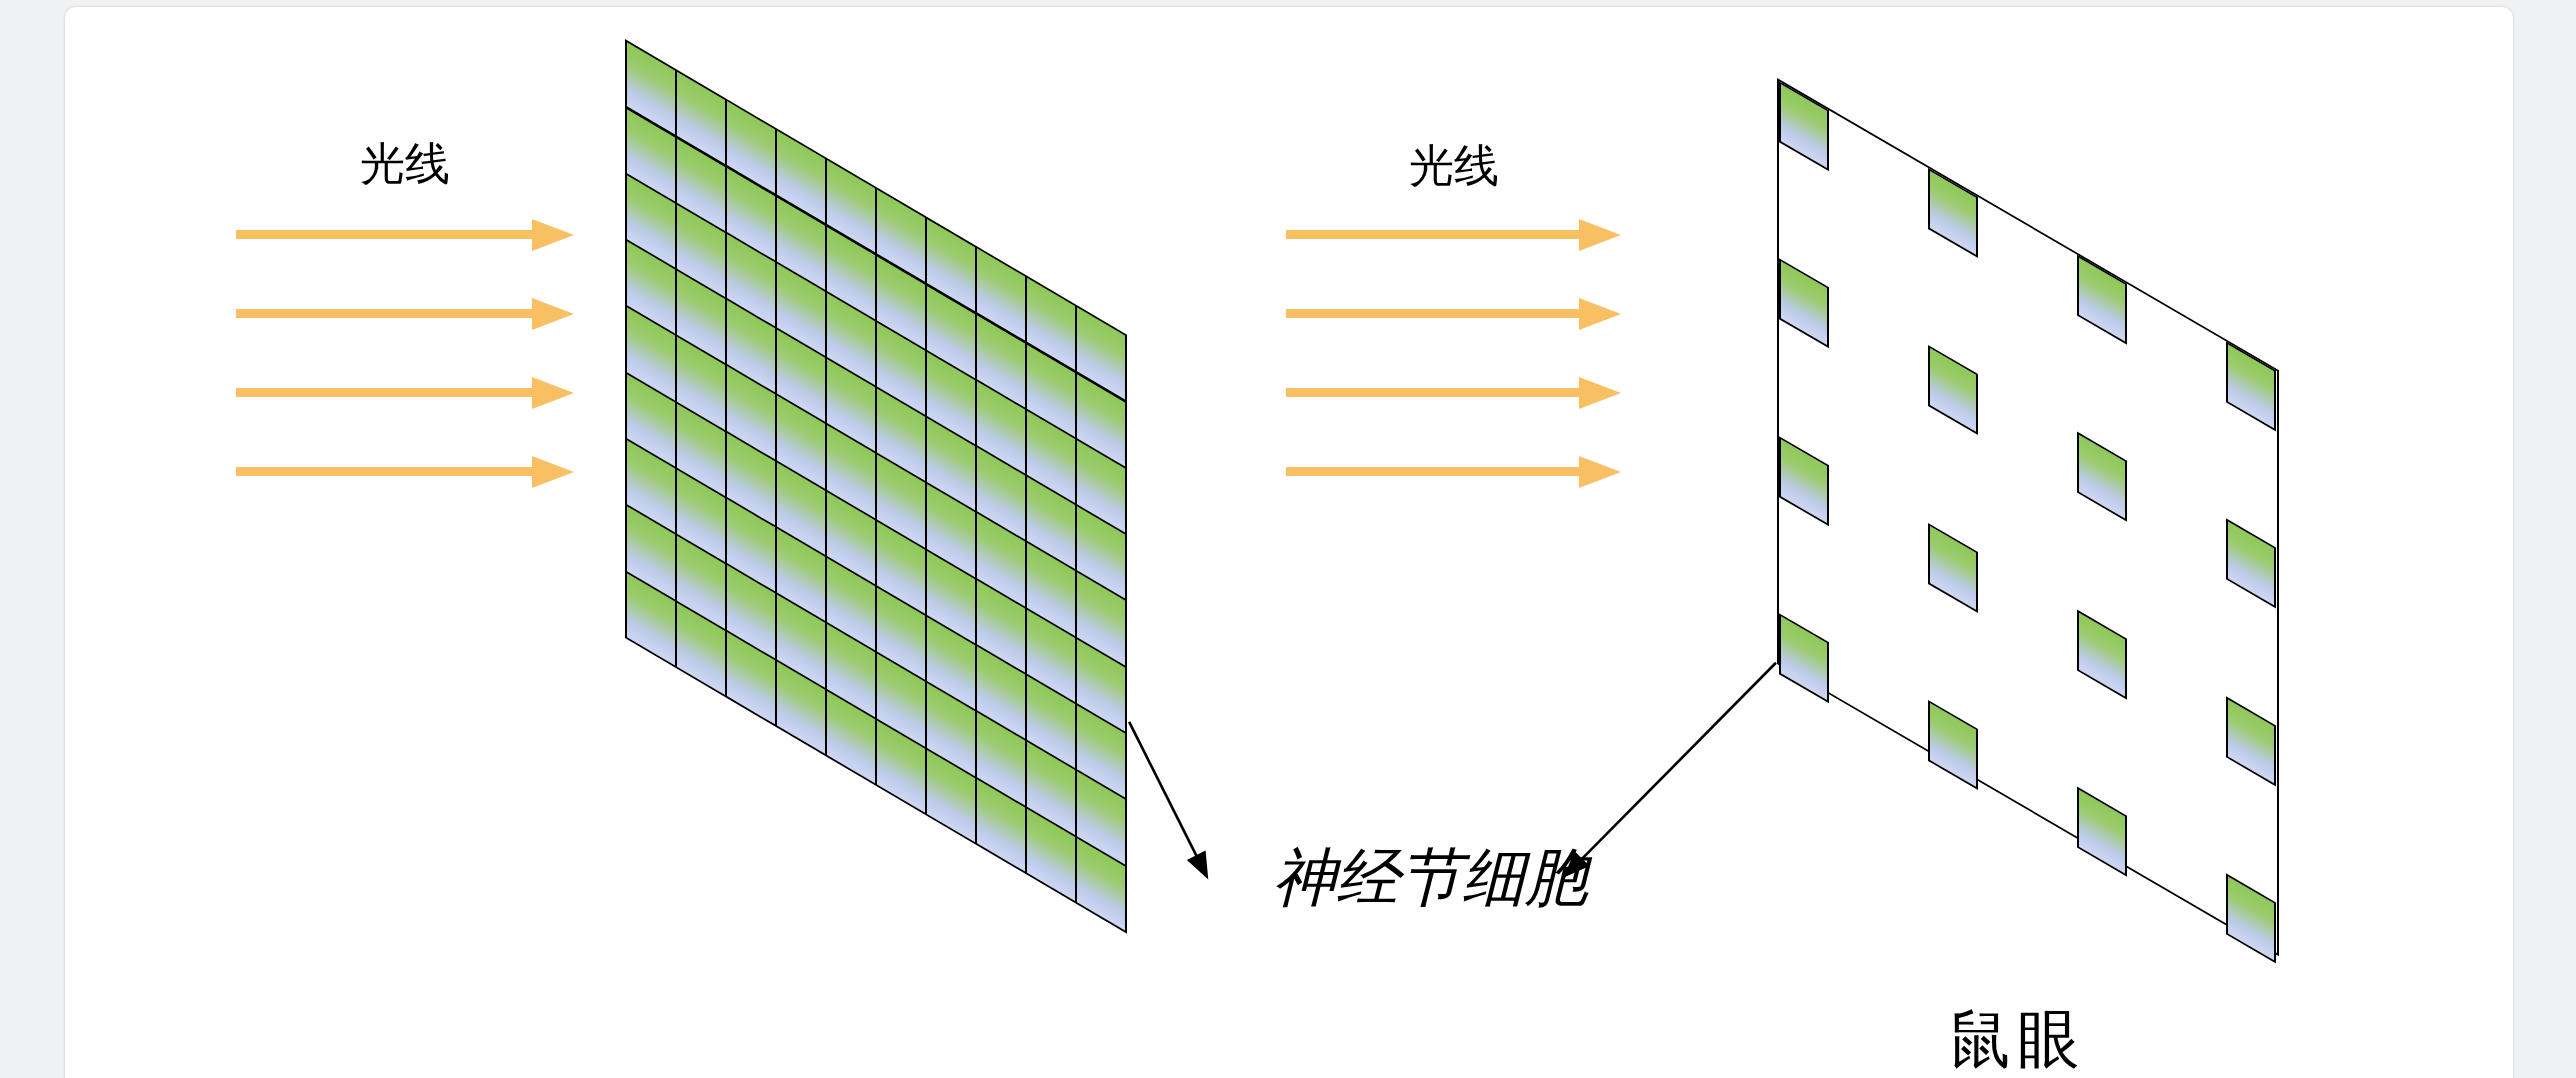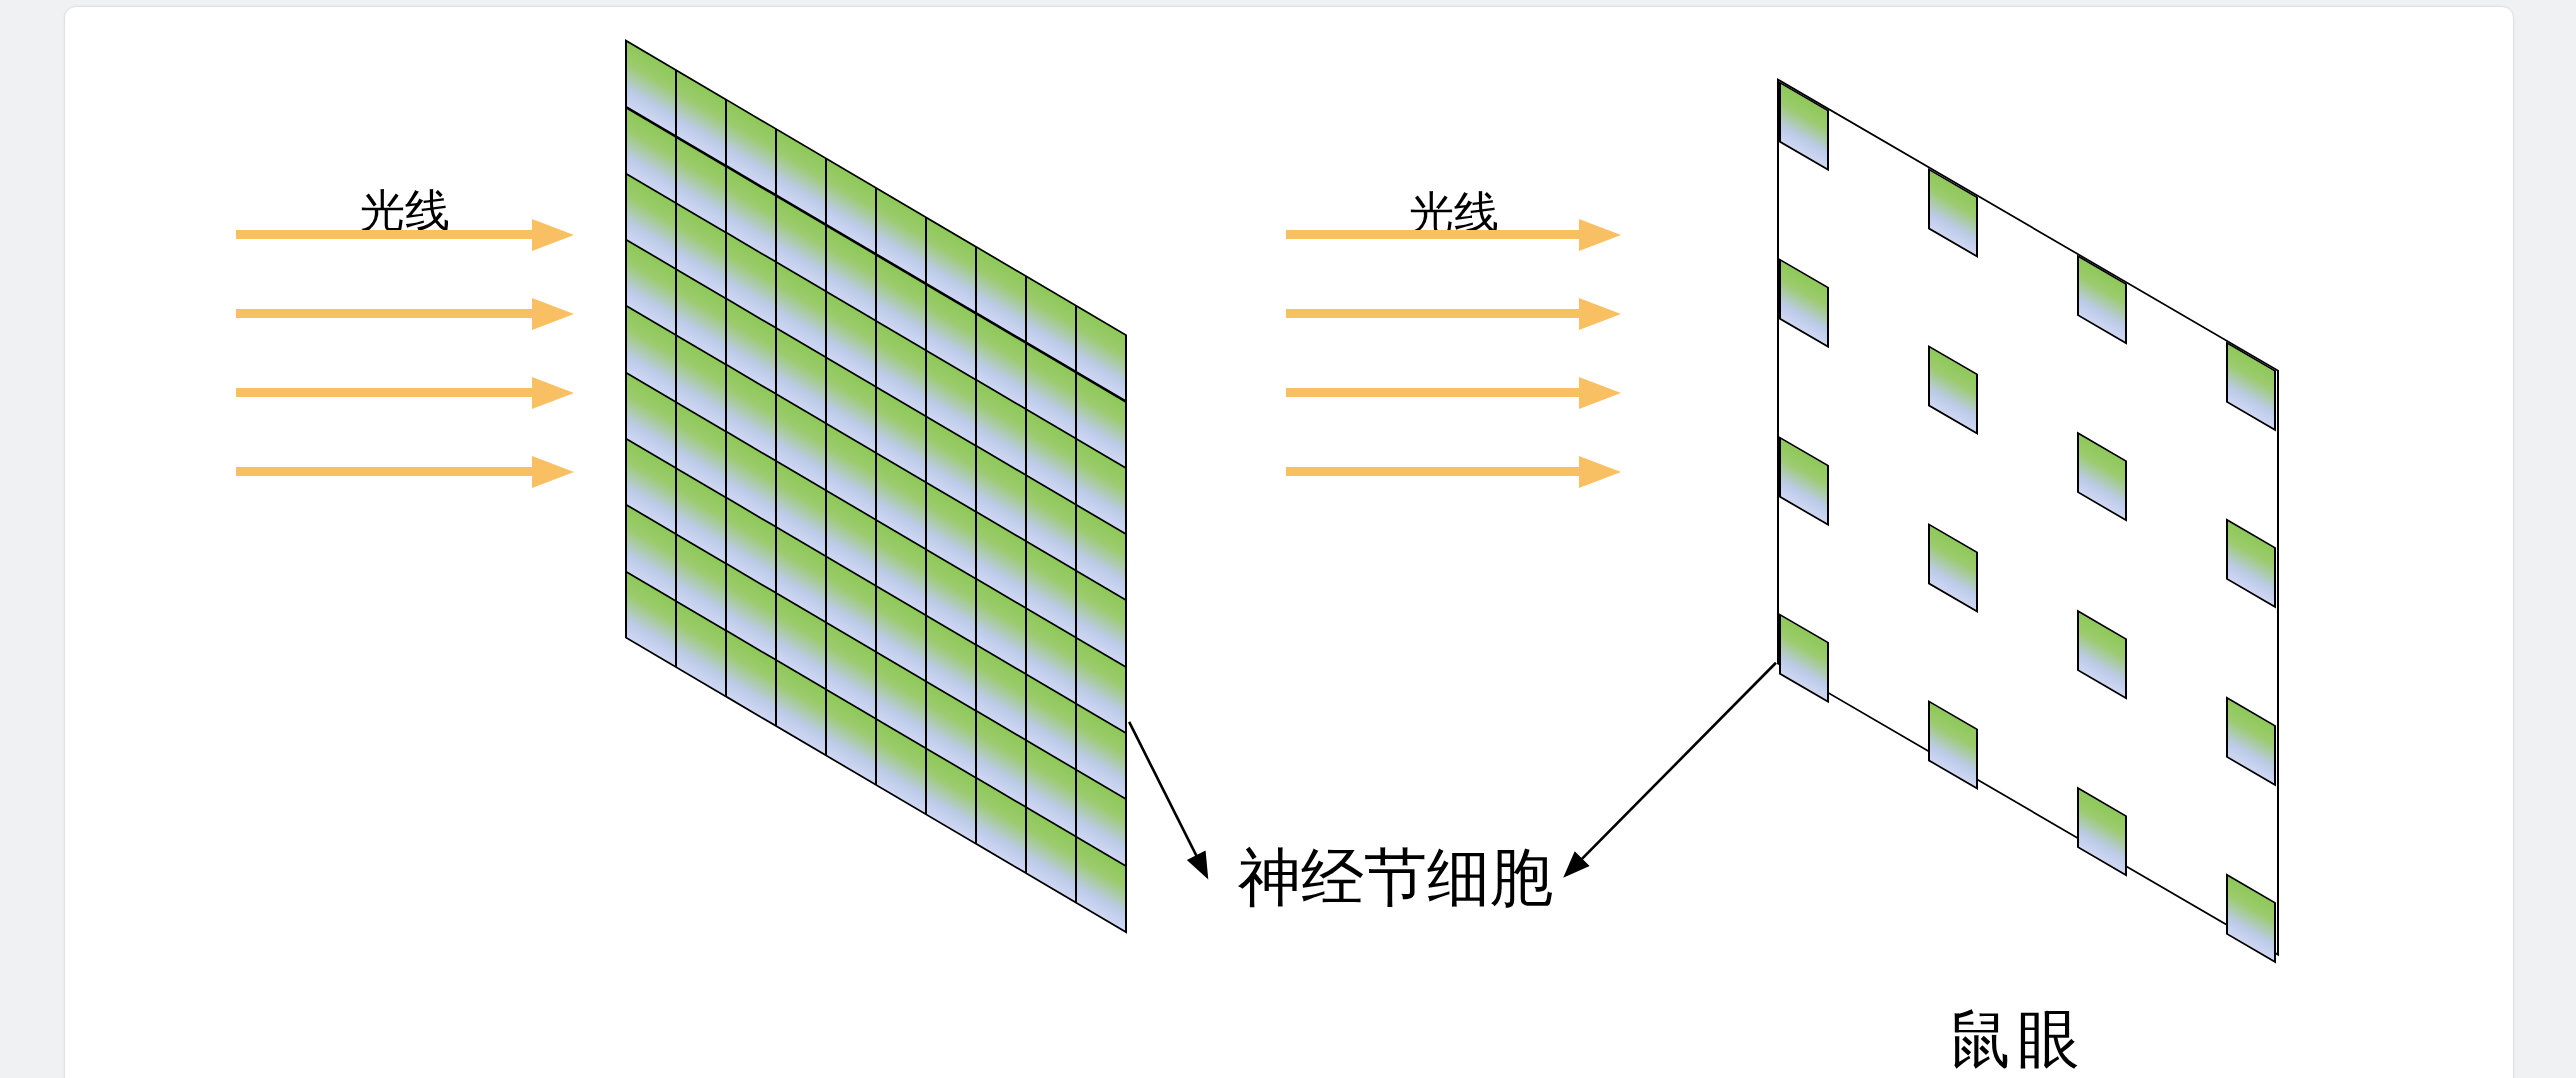--- a/index.html
+++ b/index.html
@@ -9,21 +9,21 @@
     font-family:"Liberation Serif","DejaVu Serif",serif;
   }
   .card{
     position:absolute;left:64px;top:6px;width:2448px;height:1077px;
     background:var(--card-bg,#ffffff);
     border:0.7px solid var(--card-border,#e0e1e5);
     border-radius:12px 12px 0 0;
     box-shadow:0 0.7px 3px rgba(0,0,0,0.05);
   }
   .lbl{position:absolute;color:#000;white-space:nowrap;}
-  .ray-label{width:338px;text-align:center;font-size:45px;line-height:1.1;margin-top:47px;}
+  .ray-label{width:338px;text-align:center;font-size:45px;line-height:1.1;}
   #ray-label-left{left:171px;top:133px;}
   #ray-label-right{left:1220px;top:135px;}
   .ray-stack{position:absolute;top:211px;display:flex;flex-direction:column;}
   #ray-stack-left{left:171px;width:338px;}
   #ray-stack-right{left:1221px;width:335px;}
   .ray-arrow{display:flex;align-items:center;height:33px;margin-bottom:46px;}
   .ray-shaft{flex:1;height:9.7px;background:var(--ray,#f9c063);}
   .ray-head{width:0;height:0;border-top:16.5px solid transparent;border-bottom:16.5px solid transparent;border-left:42px solid var(--ray,#f9c063);}
   
   #human-grid{
@@ -39,21 +39,21 @@
   #mouse-grid{
     position:absolute;left:1712px;top:71px;width:502px;height:586px;
     border:2.2px solid #000;box-sizing:border-box;background:#fff;
     transform:skewY(30.2deg);transform-origin:0 0;
   }
   .mcell{
     position:absolute;width:50px;height:61px;border:2.2px solid #000;box-sizing:border-box;
     background:linear-gradient(180deg,var(--cell-green,#8fc95a) 2%,var(--cell-green2,#9ccb6e) 32%,var(--cell-blue,#bccbe8) 74%,var(--cell-blue-light,#cdd6f2) 98%);
   }
   #annotation-svg{position:absolute;left:0;top:0;width:2576px;height:1078px;pointer-events:none;}
-  #ganglion-label{left:1173px;top:837px;font-size:63px;line-height:1.1;}
+  #ganglion-label{left:1208px;top:837px;font-size:63px;line-height:1.1;font-style:italic;}
   .caption{font-size:63px;line-height:1.1;letter-spacing:6px;text-align:center;}
   #caption-human{left:560px;top:965px;width:502px;}
   #caption-mouse{left:1701px;top:999px;width:502px;}
 </style>
 </head>
 <body style="--page-bg: #f0f1f3; --card-bg: #ffffff; --card-border: #e0e1e5; --ray: #f9c063; --cell-green: #8fc95a; --cell-green2: #9ccb6e; --cell-blue: #bccbe8; --cell-blue-light: #cdd6f2; --line: #000000;">
 
 <div class="card">
 
   <div class="lbl ray-label" id="ray-label-left">光线</div>

